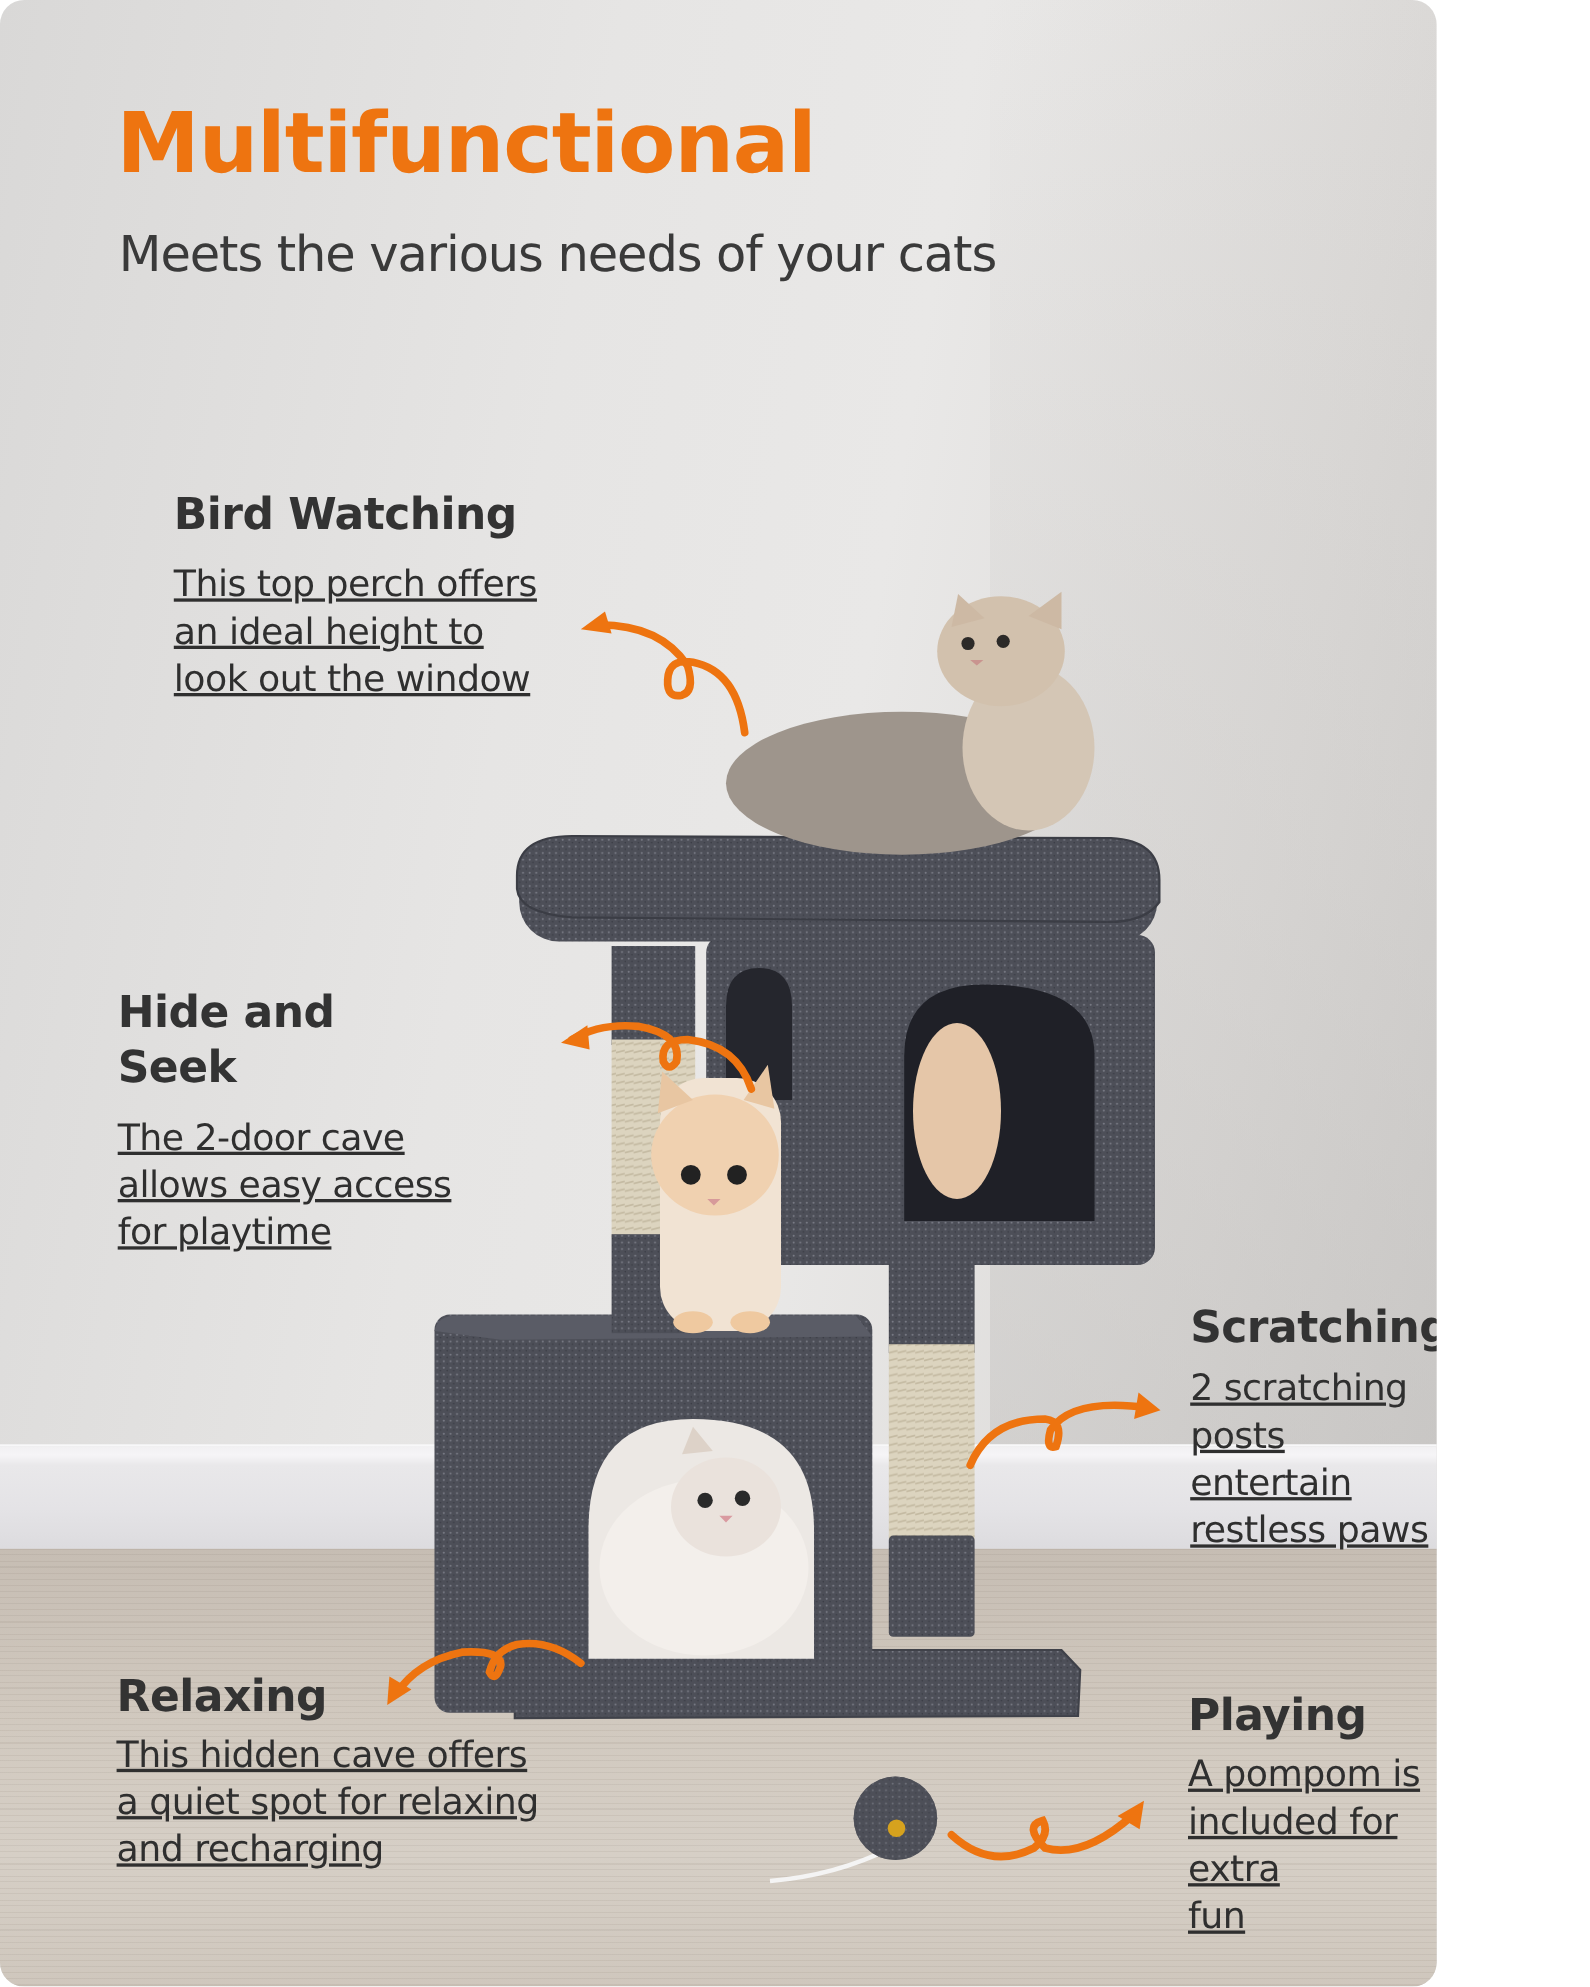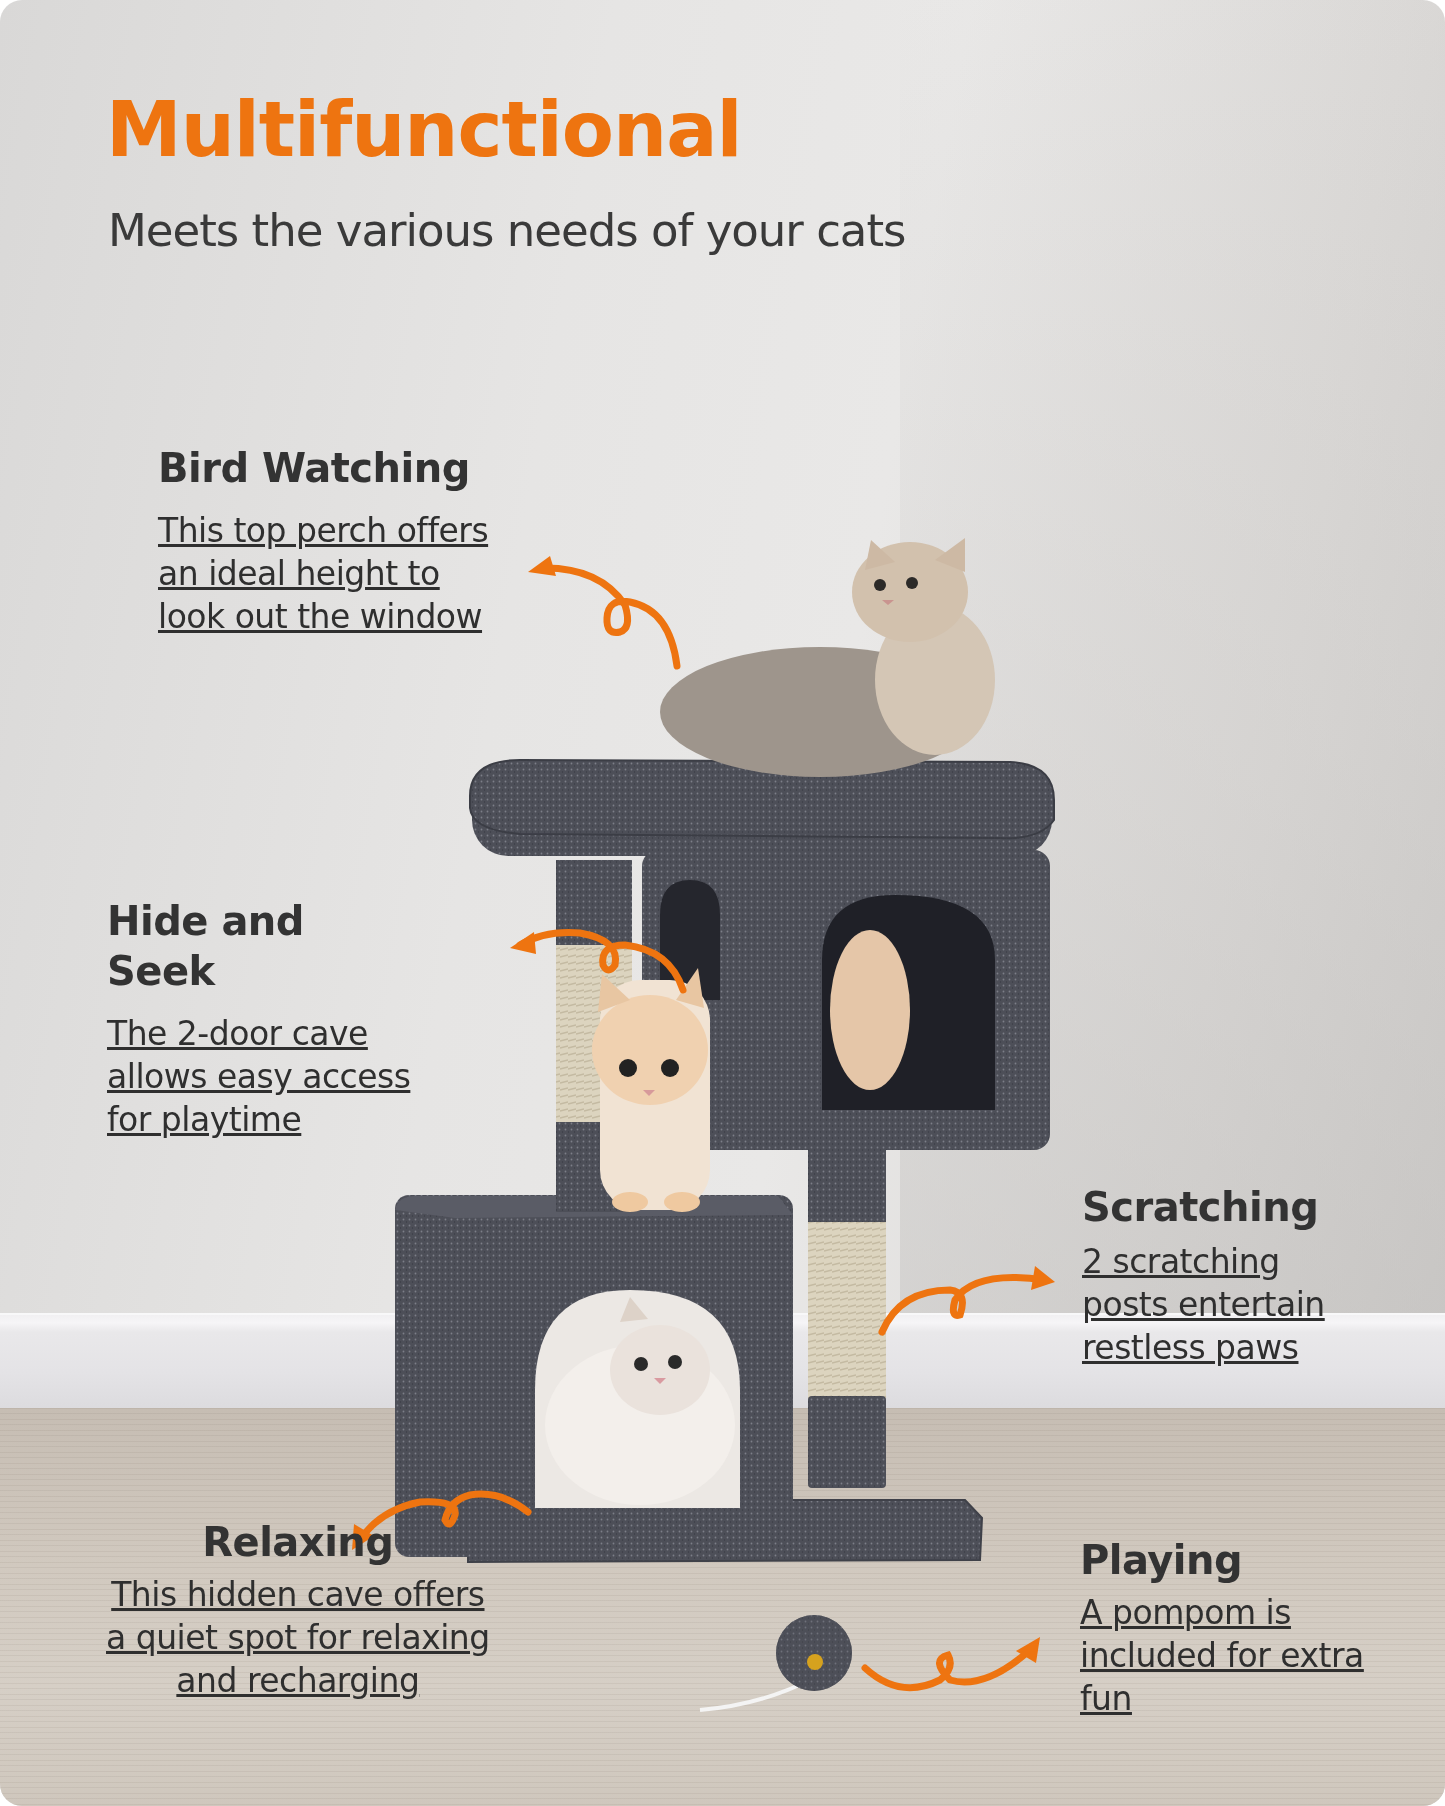--- a/index.html
+++ b/index.html
@@ -1,18 +1,18 @@
 <!DOCTYPE html>
 <html><head>
 <meta charset="utf-8">
 <style>
   html, body { margin: 0; padding: 0; background: #ffffff; }
   body { width: 1445px; height: 1806px; overflow: hidden; position: relative; }
   .canvas {
-    position: absolute; left: 0; top: 0; width: 1445px; height: 1806px;
+    position: absolute; left: 0; top: 0; width: 1306px; height: 1806px;
     border-radius: 22px; overflow: hidden;
     background: linear-gradient(100deg, #d9d8d7 0%, #e6e5e4 35%, #e9e8e7 55%, #dcdad8 80%, #cfcdcb 100%);
   }
   .wall-shadow {
     position: absolute; left: 900px; top: 0; width: 545px; height: 1313px;
     background: linear-gradient(160deg, rgba(255,255,255,0) 0%, rgba(200,198,196,0.35) 60%, rgba(190,188,186,0.5) 100%);
   }
   .baseboard {
     position: absolute; left: 0; top: 1313px; width: 1445px; height: 95px;
     background: linear-gradient(180deg, #f1f0f2 0%, #f6f5f7 8%, #e9e8ea 18%, #e4e3e6 60%, #dcdbde 100%);
@@ -178,21 +178,21 @@
 for playtime</p>
   </div>
 
   <div class="feature" style="left:1082px; top:1182px;">
     <h2 style="margin-bottom:8px;">Scratching</h2>
     <p>2 scratching
 posts entertain
 restless paws</p>
   </div>
 
-  <div class="feature" style="left:106px; top:1517px;text-align:center;">
+  <div class="feature" style="left:106px; top:1517px;">
     <h2 style="margin-bottom:6px;">Relaxing</h2>
     <p>This hidden cave offers
 a quiet spot for relaxing
 and recharging</p>
   </div>
 
   <div class="feature" style="left:1080px; top:1535px;">
     <h2 style="margin-bottom:6px;">Playing</h2>
     <p>A pompom is
 included for extra

